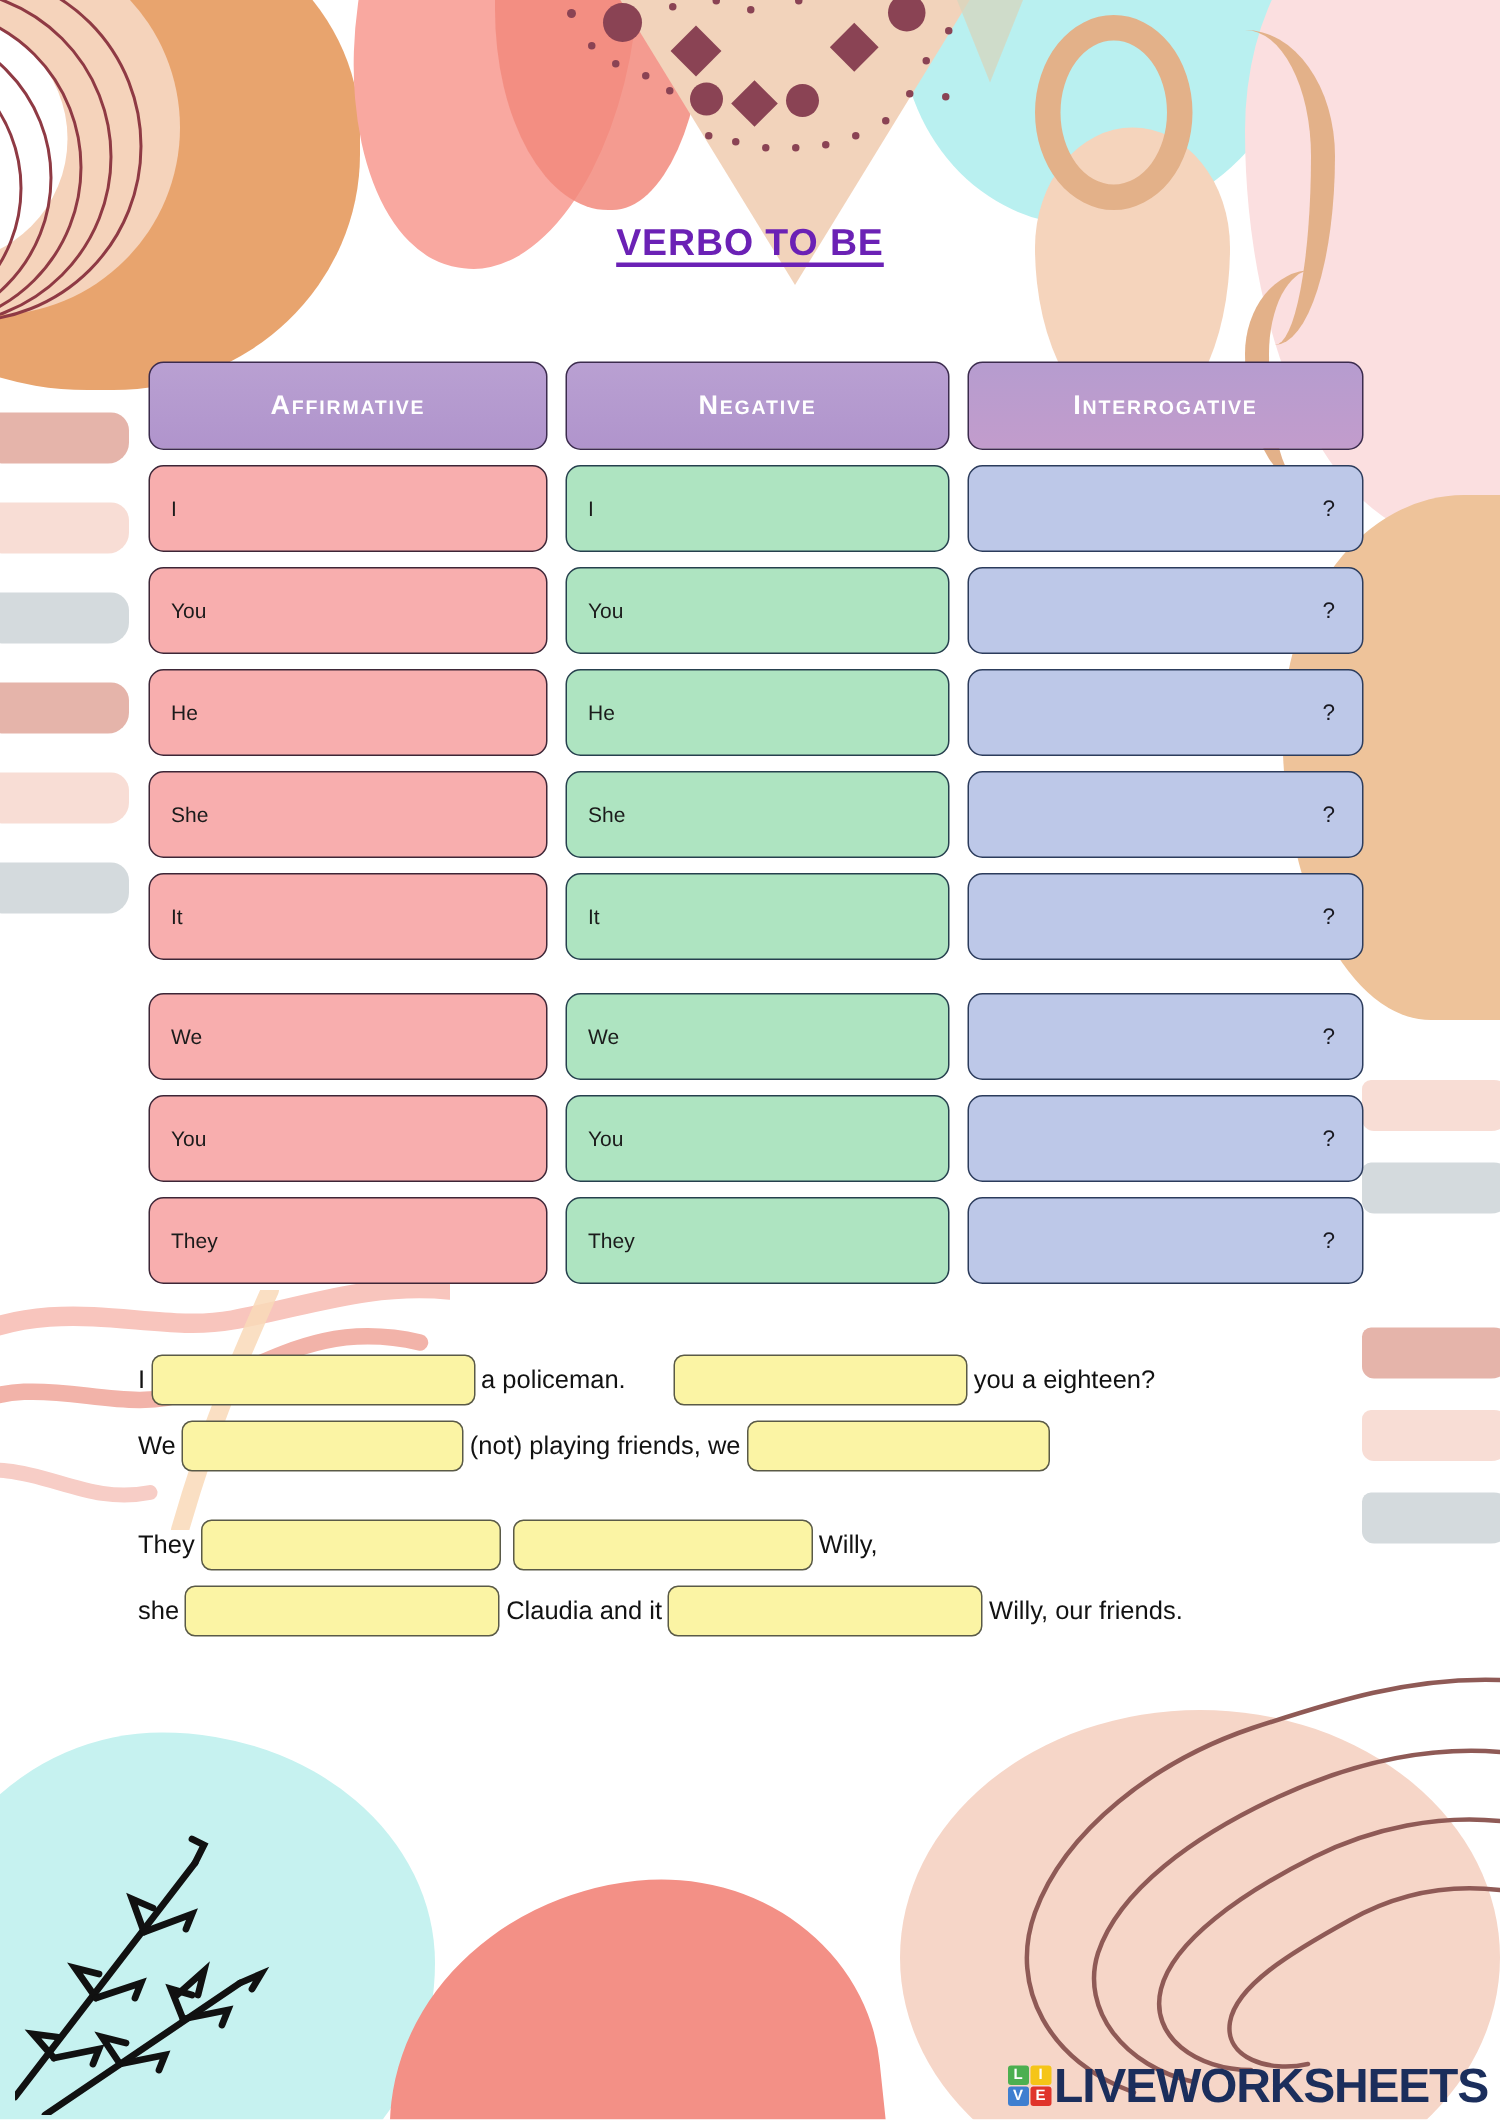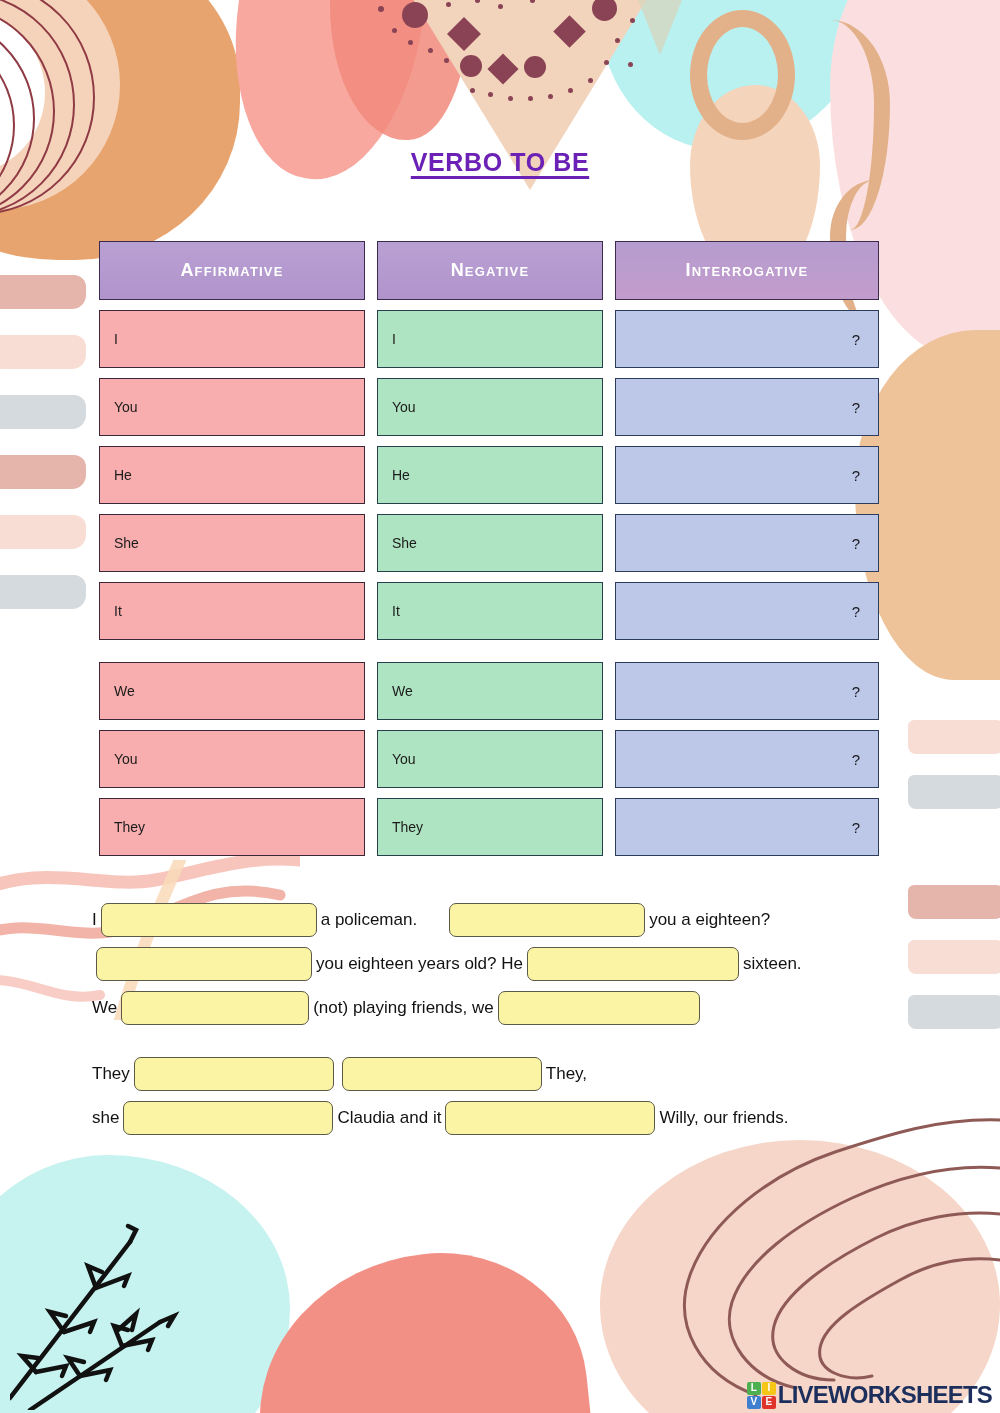--- a/index.html
+++ b/index.html
@@ -193,29 +193,29 @@
   }
   .grow {
     display: flex;
     gap: 12px;
     margin-bottom: 10px;
   }
   .grow.spacer { margin-bottom: 22px; }
 
   .cell {
     height: 58px;
-    border-radius: 0;
+    border-radius: 10px;
     display: flex;
     align-items: center;
     font-size: 14px;
     color: #1b1b1b;
     padding: 0 14px;
   }
   .col-a { width: 266px; }
-  .col-n { width: 226px; }
+  .col-n { width: 256px; }
   .col-i { width: 264px; }
 
   .hdr {
     height: 59px;
     justify-content: center;
     background: linear-gradient(180deg,#b9a0d2 0%,#b094cc 100%);
     border: 1.5px solid #3b2b4d;
     color: #ffffff;
     font-size: 18px;
     font-weight: bold;
@@ -290,21 +290,21 @@
     font-weight: bold;
     color: #ffffff;
     border-radius: 2px;
     line-height: 1;
   }
   .lg-l { background: #4caf50; }
   .lg-i { background: #f5c518; }
   .lg-v { background: #3f7fd0; }
   .lg-e { background: #e0342b; }
   .logo-text {
-    font-size: 24px;
+    font-size: 32px;
     font-weight: bold;
     color: #1b2e5c;
     letter-spacing: -0.8px;
   }
 </style>
 </head>
 <body>
 
 <div id="page">
 
@@ -500,38 +500,32 @@
     <div class="ex-para">
         <div class="ex-line">
           <span class="txt">I</span>
           <span class="blank" style="width: 216px;"></span>
           <span class="txt">a policeman.</span>
           <span class="txt" style="display: inline-block; width: 28px;"></span>
           <span class="blank" style="width: 196px;"></span>
           <span class="txt">you a eighteen?</span>
         </div>
         <div class="ex-line">
-          <span class="blank" style="width: 216px;"></span>
-          <span class="txt">you eighteen years old? He</span>
-          <span class="blank" style="width: 212px;"></span>
-          <span class="txt">sixteen.</span>
-        </div>
-        <div class="ex-line">
           <span class="txt">We</span>
           <span class="blank" style="width: 188px;"></span>
           <span class="txt">(not) playing friends, we</span>
           <span class="blank" style="width: 202px;"></span>
         </div>
       </div>
     <div class="ex-para">
         <div class="ex-line">
           <span class="txt">They</span>
           <span class="blank" style="width: 200px;"></span>
           <span class="blank" style="width: 200px;"></span>
-          <span class="txt">They,</span>
+          <span class="txt">Willy,</span>
         </div>
         <div class="ex-line">
           <span class="txt">she</span>
           <span class="blank" style="width: 210px;"></span>
           <span class="txt">Claudia and it</span>
           <span class="blank" style="width: 210px;"></span>
           <span class="txt">Willy, our friends.</span>
         </div>
       </div>
   </div>

